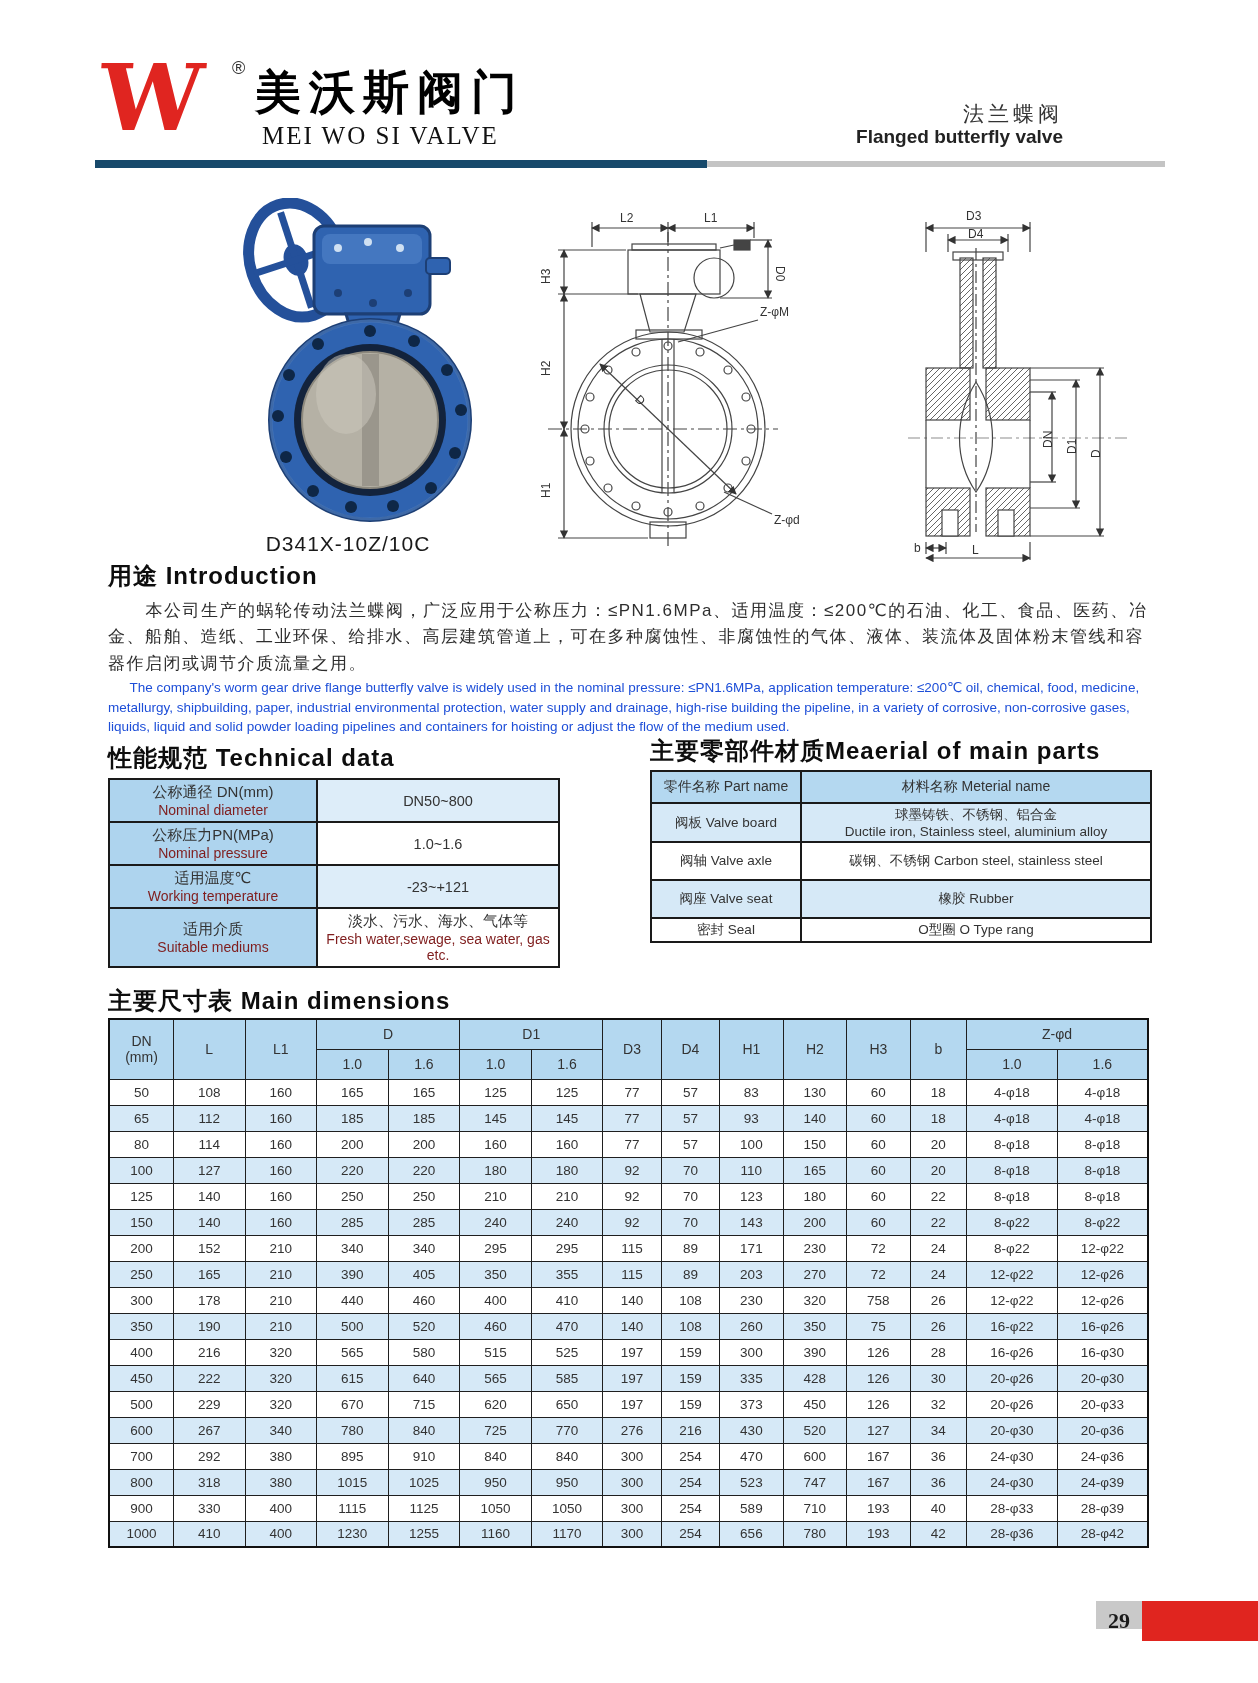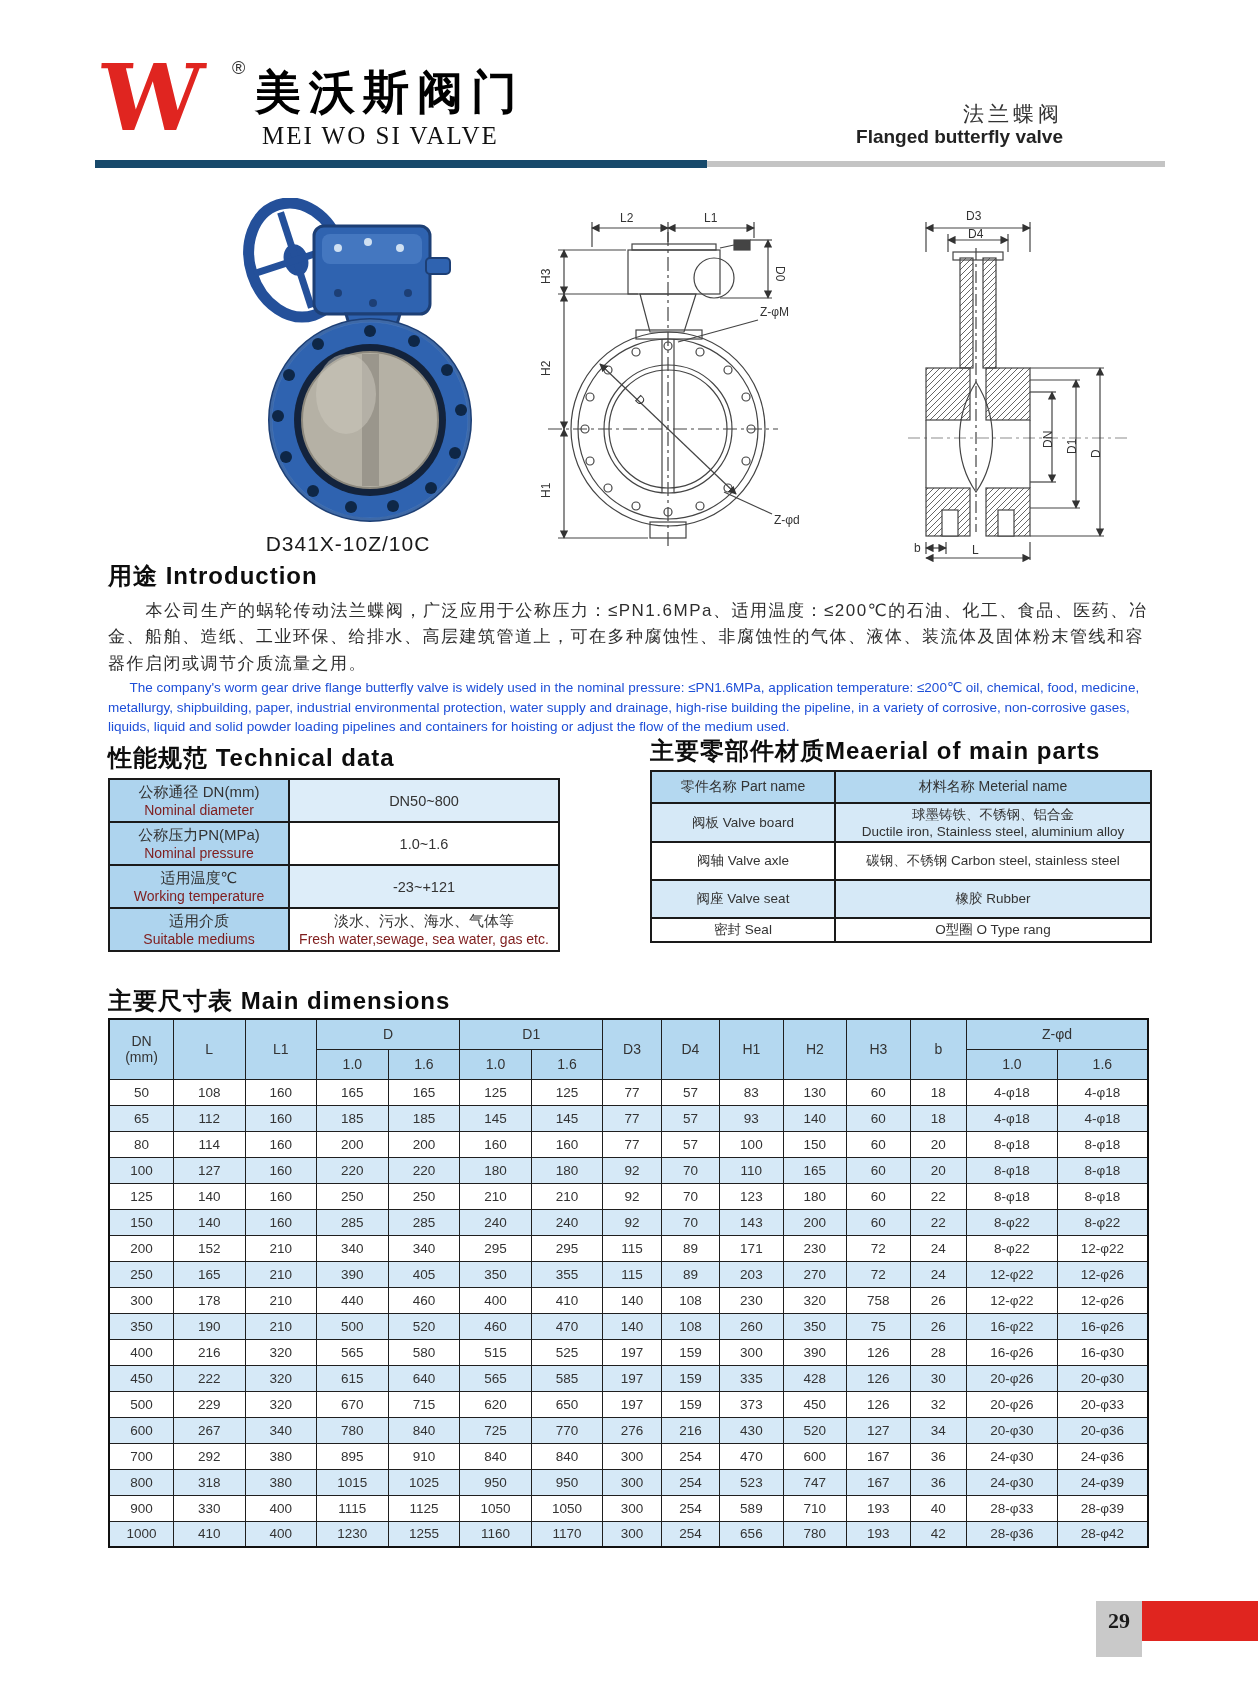--- a/index.html
+++ b/index.html
@@ -24,47 +24,47 @@
 
   
   .sec-heading { position:absolute; font-size:24px; font-weight:bold; color:#0d0d0d; letter-spacing:1px; }
   .intro-cn { position:absolute; left:108px; top:598px; width:1046px; font-size:17px; line-height:1.55; color:#2e2e2e; letter-spacing:1.5px; text-indent:2.2em; }
   .intro-en { position:absolute; left:108px; top:678px; width:1046px; font-size:13.5px; line-height:1.45; color:#1d4ed8; text-indent:1.6em; }
 
   
   table { border-collapse:collapse; }
   .tech-table { position:absolute; left:108px; top:778px; width:452px; table-layout:fixed; }
   .tech-table td { border:2.5px solid #1a1a1a; text-align:center; vertical-align:middle; padding:3px 4px; }
-  .tech-table td.lbl { background:#aed4ee; width:180px; }
+  .tech-table td.lbl { background:#aed4ee; width:208px; }
   .tech-table tr.tint td.val { background:#ddedf9; }
   .cell-cn { display:block; font-size:15px; color:#333; }
   .cell-en { display:block; font-size:14px; color:#7f1d1d; }
   .tech-table td.val { font-size:14.5px; color:#333;margin-left:30px; }
 
   
   .mat-heading { left:650px; top:735px; }
   .mat-table { position:absolute; left:650px; top:770px; width:502px; table-layout:fixed; }
   .mat-table td { border:2px solid #1a1a1a; text-align:center; vertical-align:middle; padding:2px 4px; font-size:13.5px; color:#333; }
-  .mat-table td.part { width:184px; }
+  .mat-table td.part { width:150px; }
   .mat-table tr.hdr td { background:#b4d8f0; font-size:14px; padding:6px 4px; }
   .mat-table tr.tint td { background:#d6e9f7; }
   .mat-cn { display:block; font-size:13.5px; }
   .mat-en { display:block; font-size:13.5px; }
 
   
   .dim-heading { left:108px; top:985px; }
   .dim-table { position:absolute; left:108px; top:1018px; width:1041px; table-layout:fixed; }
   .dim-table th, .dim-table td { border:1.5px solid #1f1f1f; text-align:center; vertical-align:middle; font-weight:normal; color:#333; }
   .dim-table thead th { background:#b4d8f0; font-size:14px; height:30px; }
   .dim-table td { font-size:13.5px; height:26px; }
   .dim-table tr.alt td { background:#d6e9f7; }
   .dim-table { border:2.5px solid #111; }
 
   
-  .page-num { position:absolute; left:1096px; top:1601px; width:46px; height:56px; background:#c9c9c9; color:#1a1a1a; font-family:"Liberation Serif",serif; font-weight:bold; font-size:22px; text-align:center; line-height:40px; }
+  .page-num { position:absolute; left:1096px; top:1601px; width:46px; height:28px; background:#c9c9c9; color:#1a1a1a; font-family:"Liberation Serif",serif; font-weight:bold; font-size:22px; text-align:center; line-height:40px; }
   .red-bar { position:absolute; left:1142px; top:1601px; width:116px; height:40px; background:#e0251f; }
 </style>
 </head>
 <body>
 
 <div id="page">
 
   <div>
     <div class="logo-mark">W</div>
     <div class="logo-reg">®</div>

